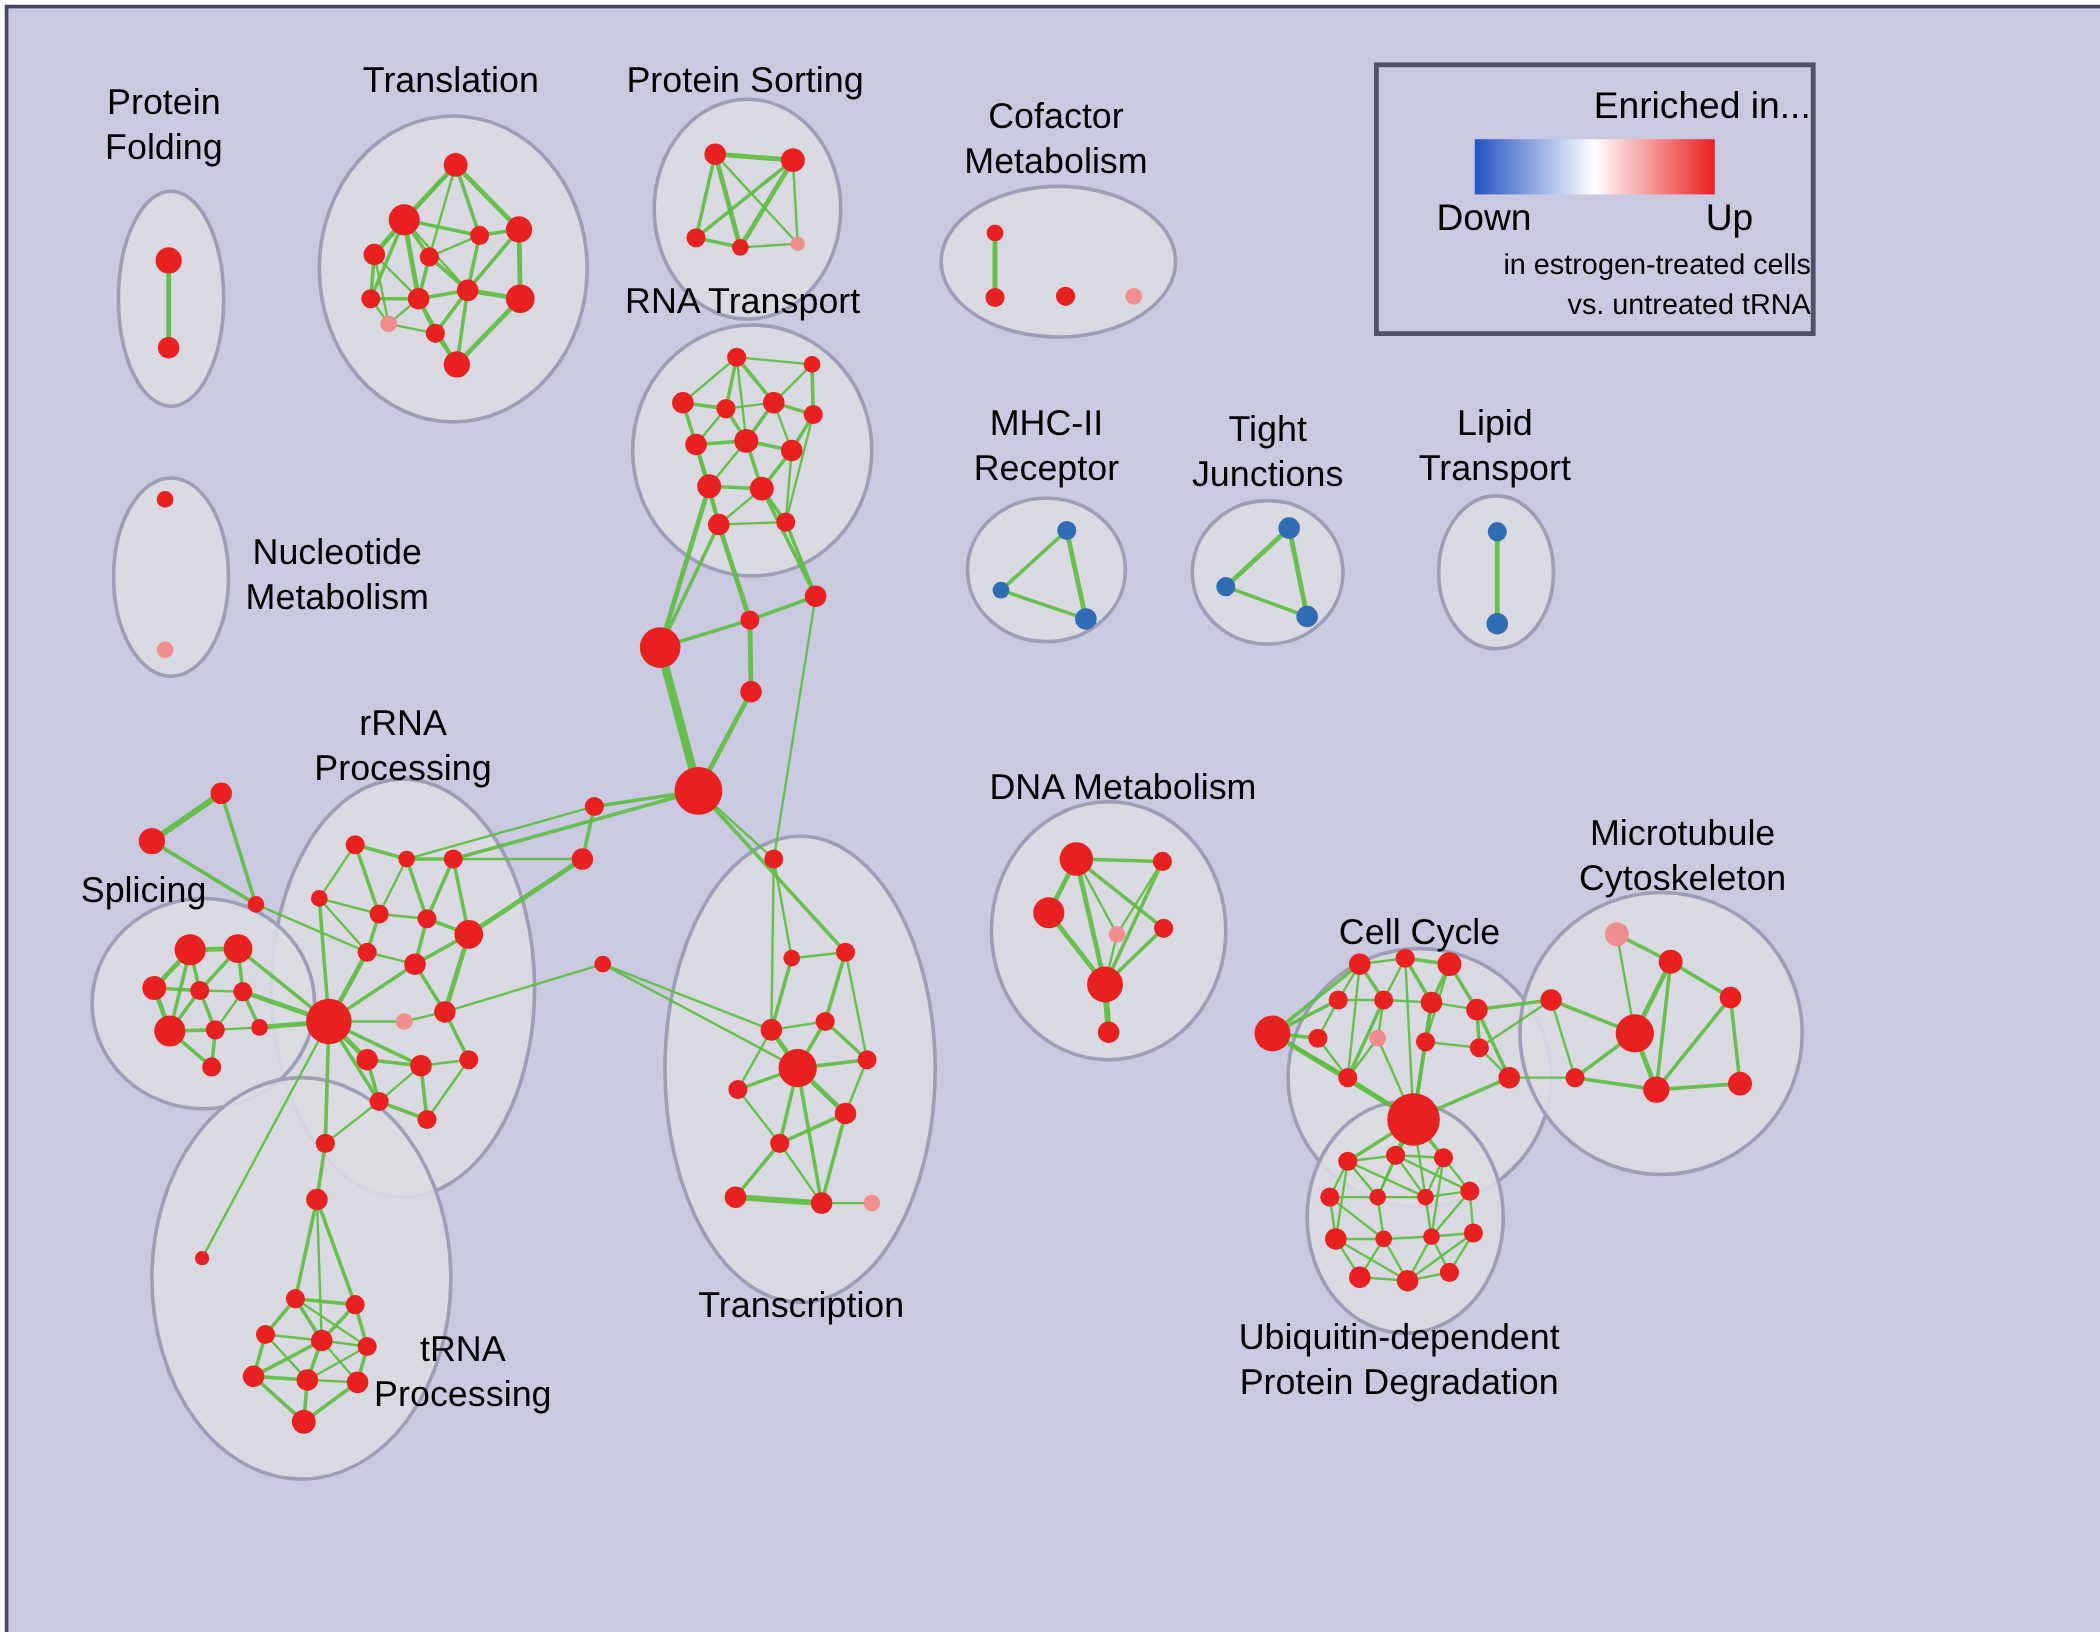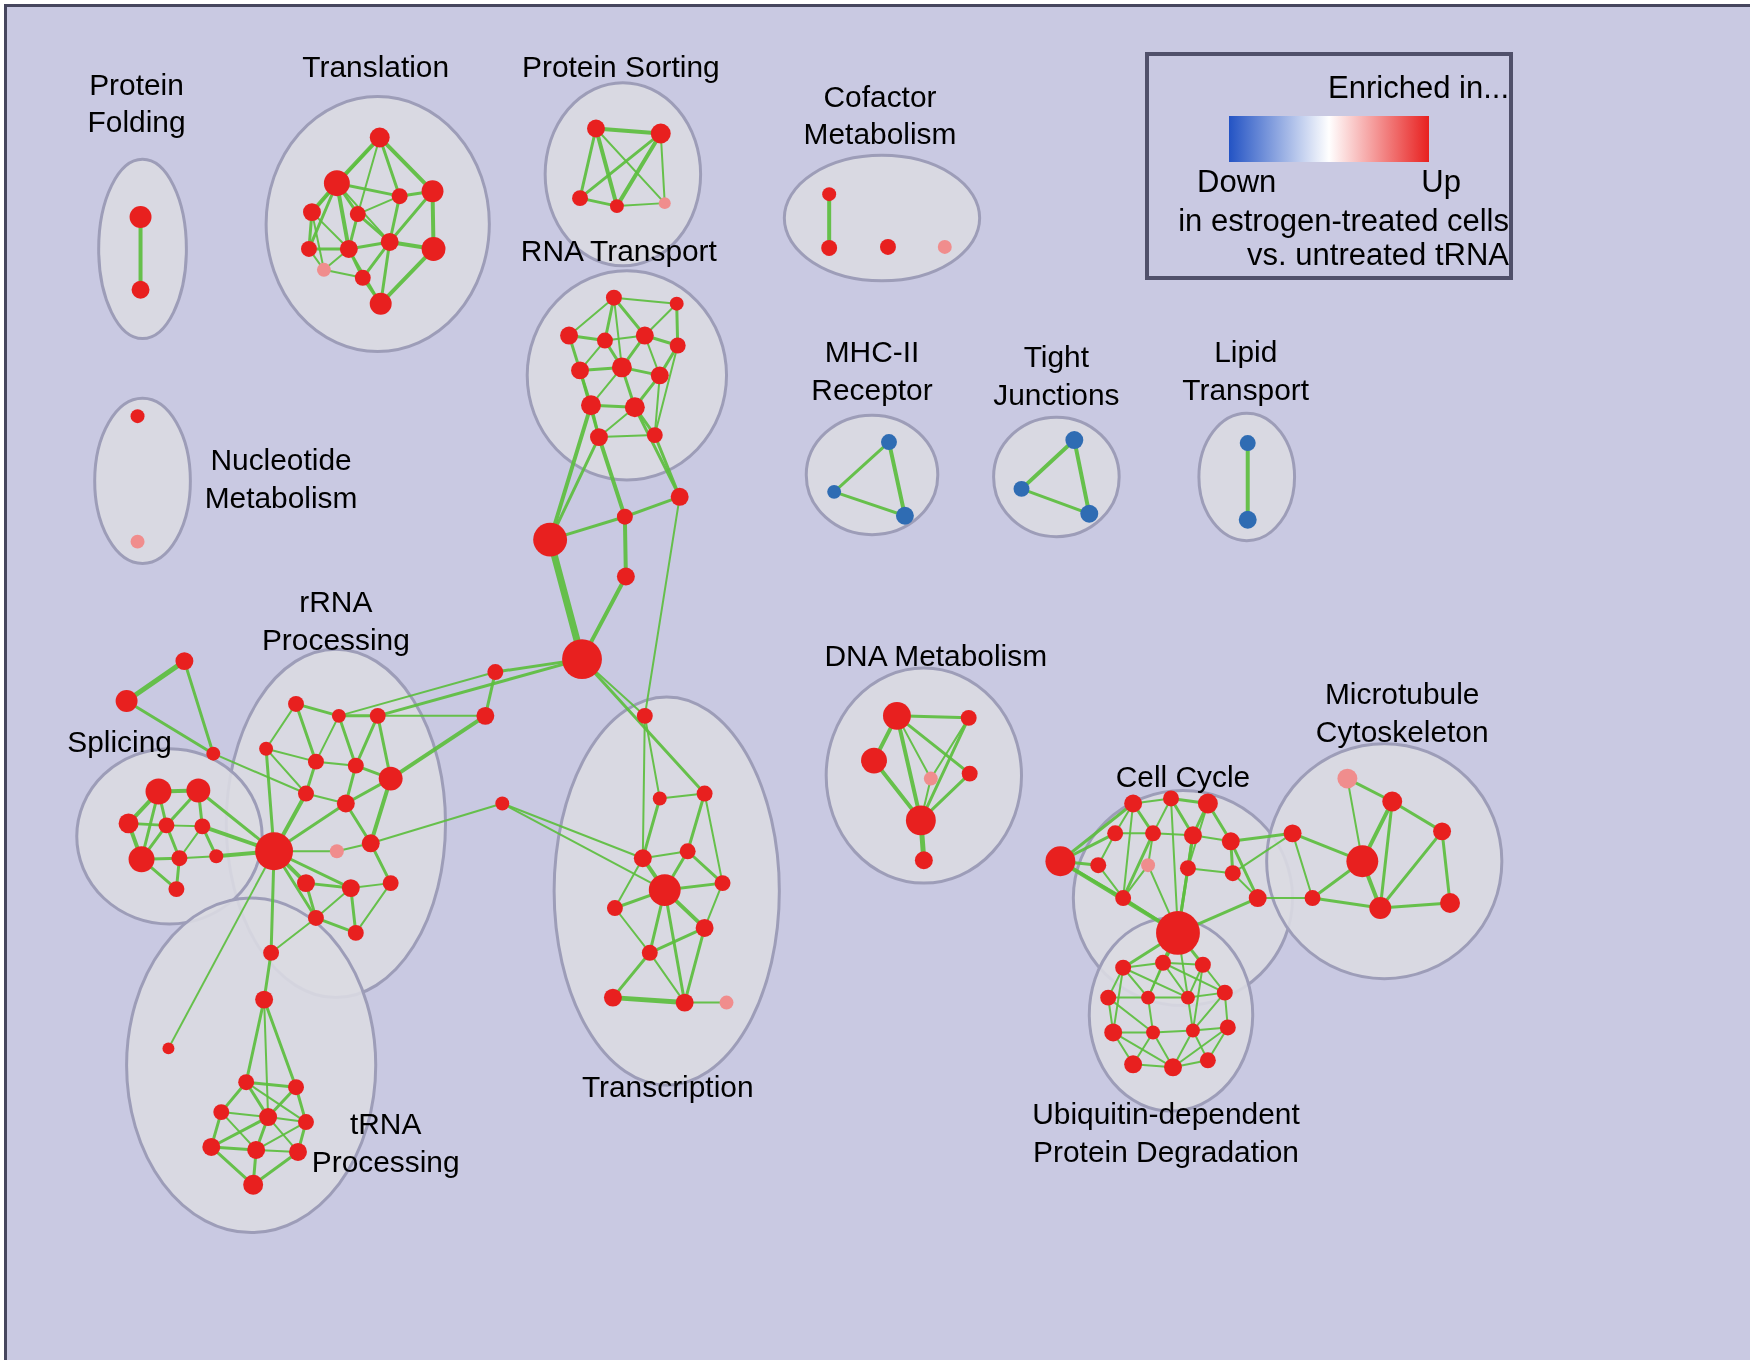--- a/index.html
+++ b/index.html
@@ -32,21 +32,21 @@
   }
   .legend-title { font-size: 31px; margin-top: 14px; }
   .legend-bar { width: 200px; height: 46px; margin: 10px auto 2px auto; }
   .legend-ends {
     display: flex;
     justify-content: space-between;
     width: 264px;
     margin: 0 auto;
     font-size: 31px;
   }
-  .legend-sub { font-size: 31px; line-height: 34px; }
+  .legend-sub { font-size: 24px; line-height: 34px; }
   .legend-sub.first { margin-top: 4px; }
 </style>
 </head>
 <body>
 
 <div class="stage" style="background: rgb(201, 201, 226);">
   <svg id="network-svg" viewBox="0 0 1750 1360" preserveAspectRatio="none">
       <ellipse cx="136" cy="243" rx="44" ry="90" fill="#dadae2" fill-opacity="0.9" stroke="#9d9db8" stroke-width="3"></ellipse>
       <ellipse cx="372" cy="218" rx="112" ry="128" fill="#dadae2" fill-opacity="0.9" stroke="#9d9db8" stroke-width="3"></ellipse>
       <ellipse cx="618" cy="168" rx="78" ry="92" fill="#dadae2" fill-opacity="0.9" stroke="#9d9db8" stroke-width="3"></ellipse>

